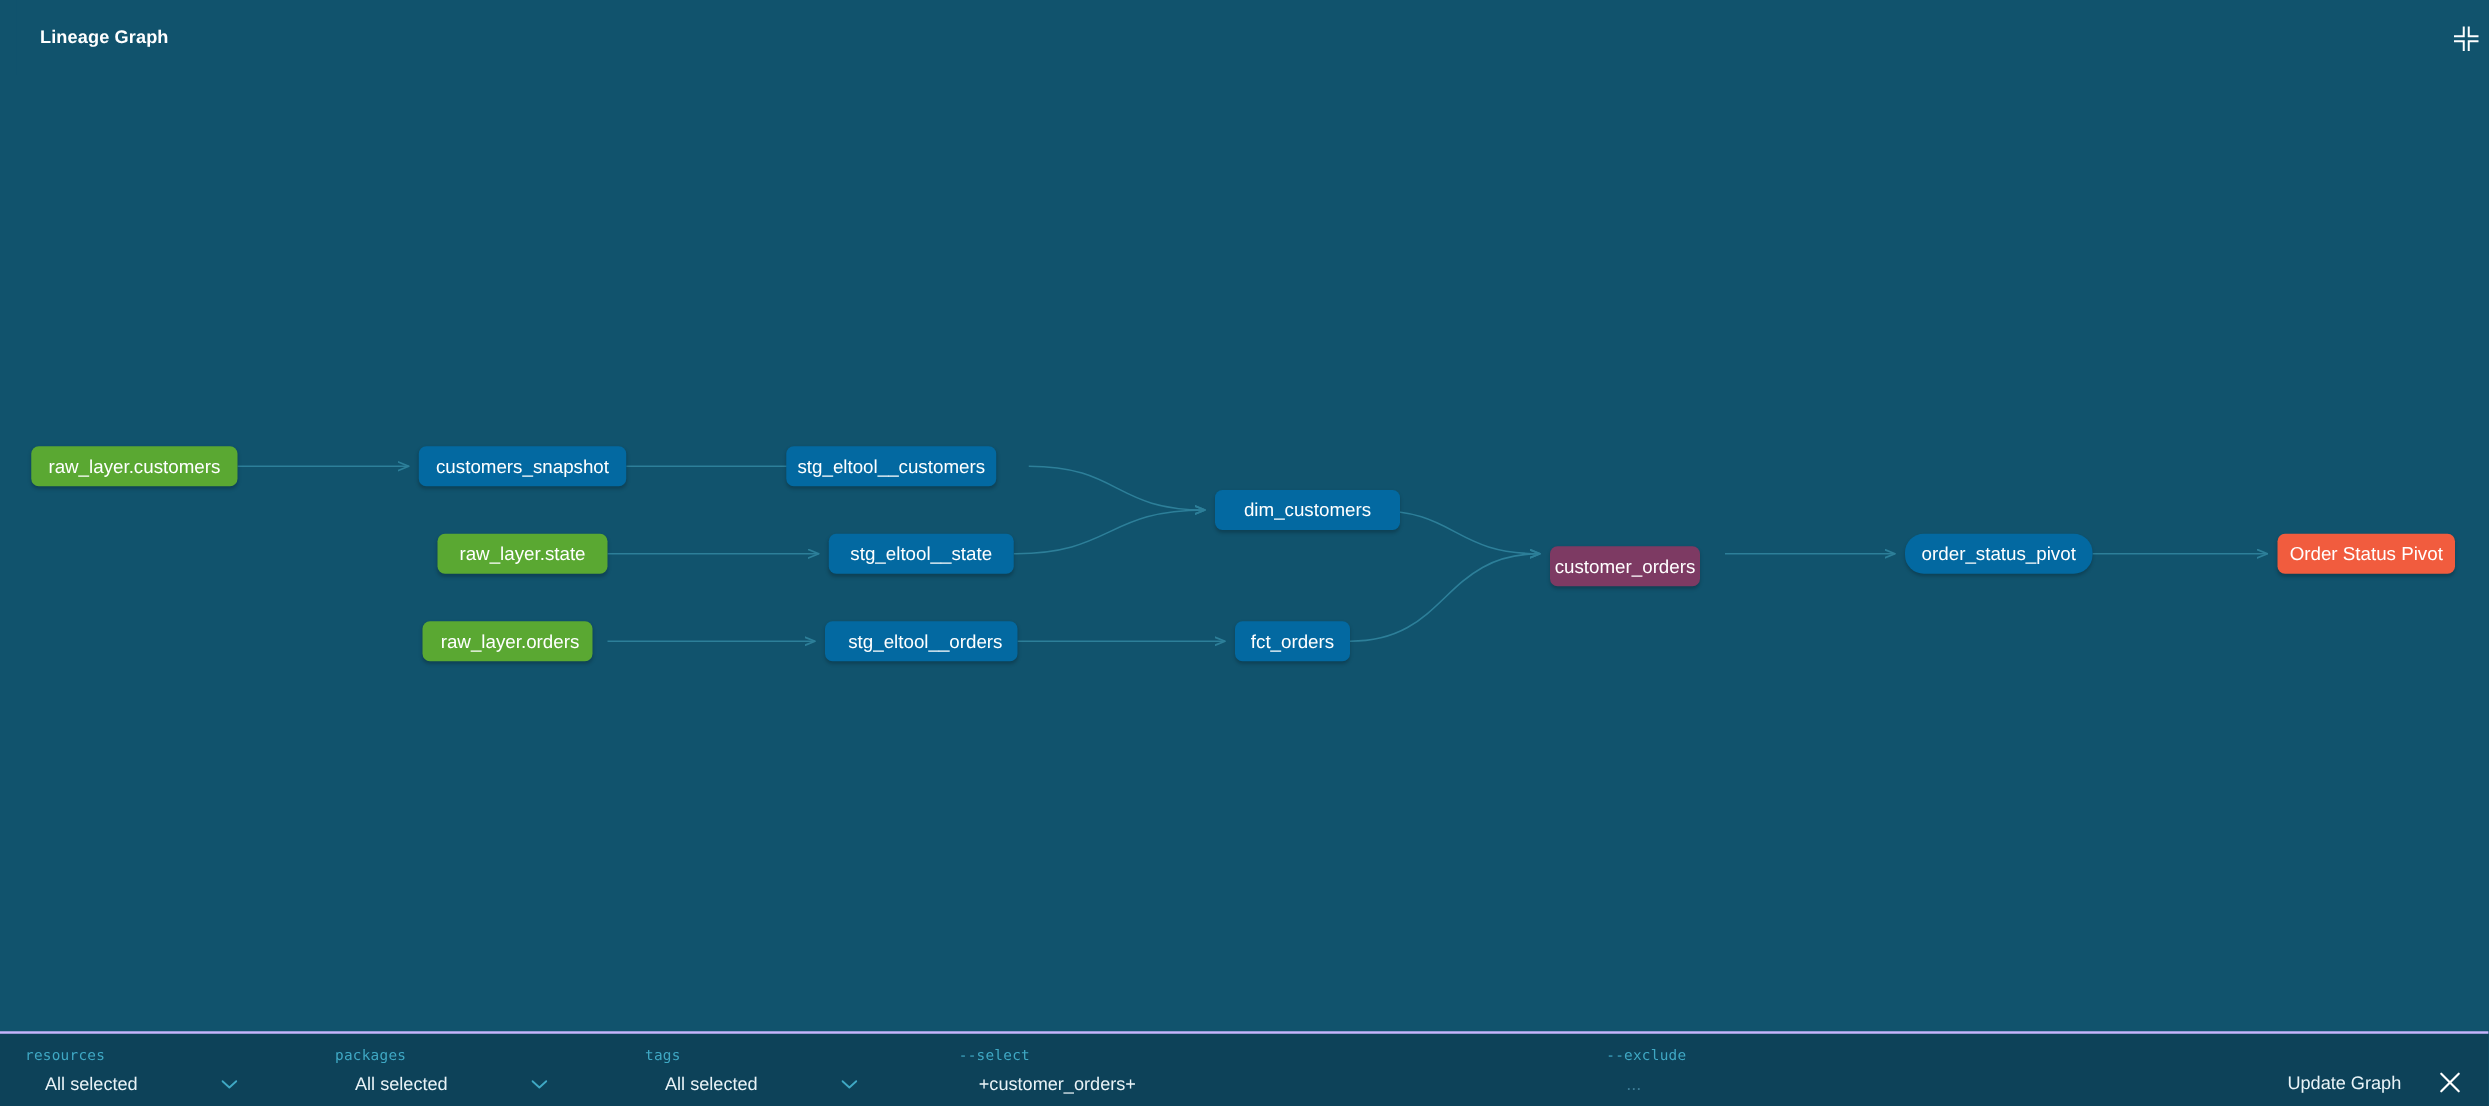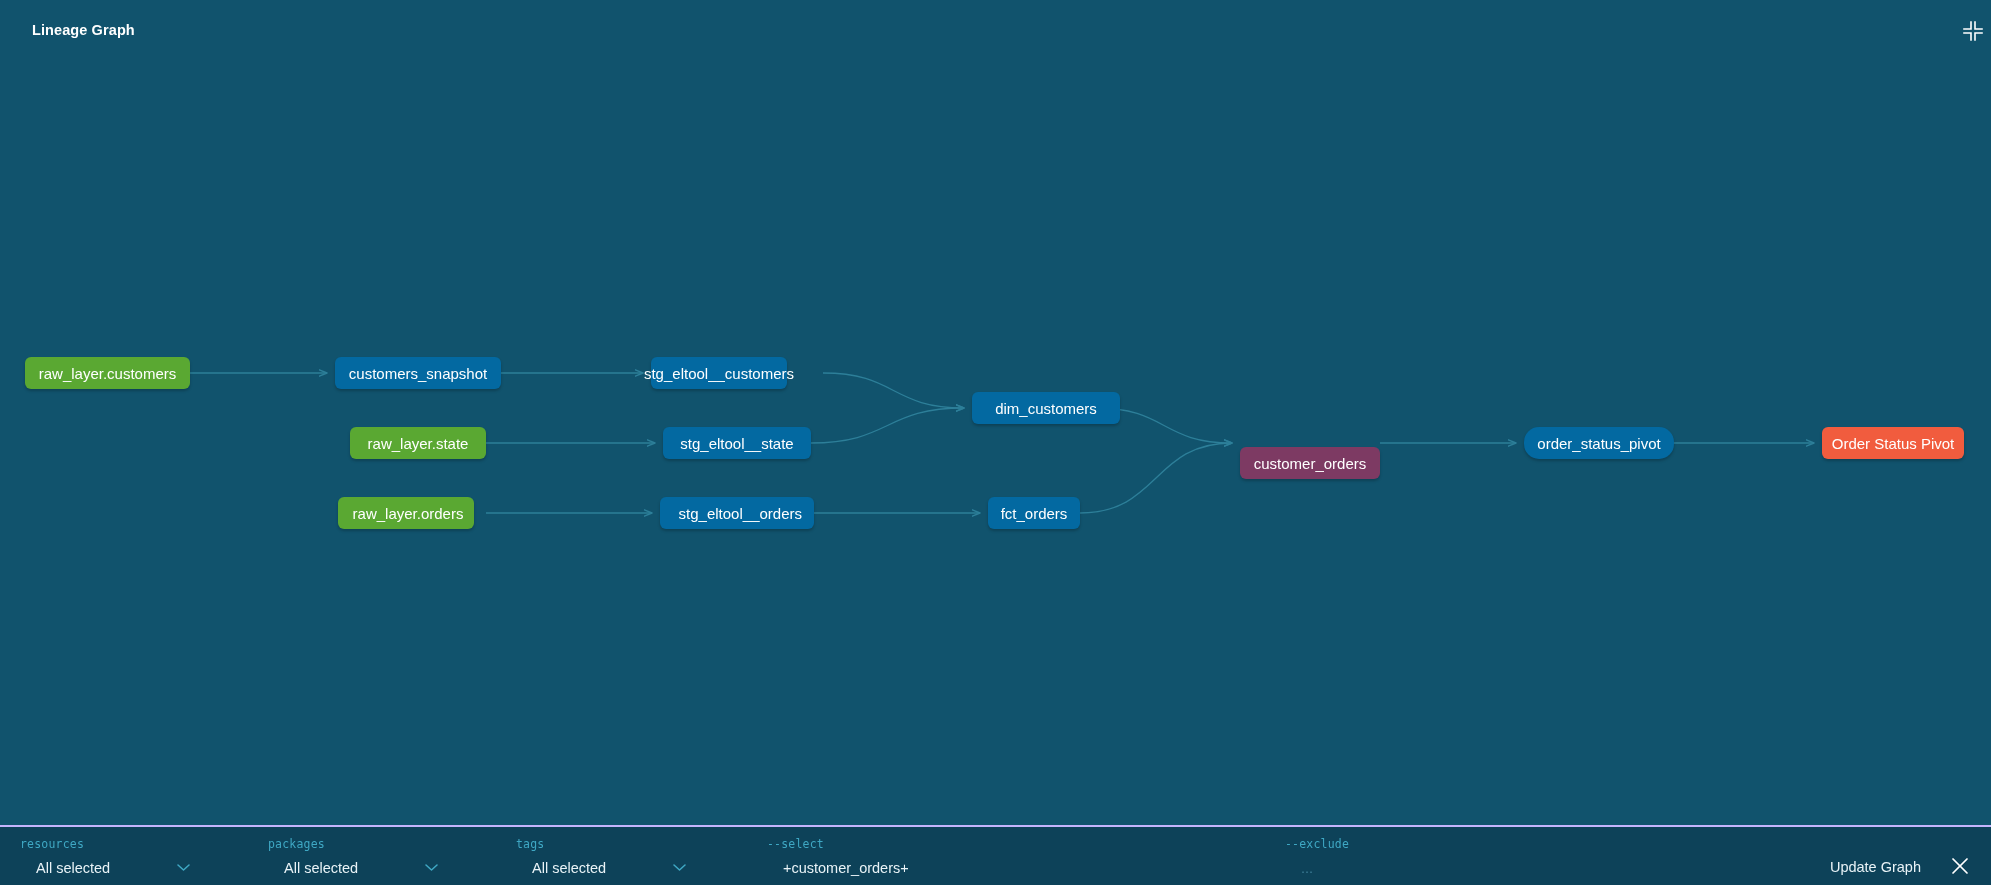--- a/index.html
+++ b/index.html
@@ -201,36 +201,36 @@
         </div>
         <div class="node node-source" style="left: 350px; top: 367px; width: 136px;">
           <span>raw_layer.state</span>
         </div>
         <div class="node node-source" style="left: 338px; top: 437px; width: 136px; padding-left: 16px;">
           <span>raw_layer.orders</span>
         </div>
         <div class="node node-model" style="left: 335px; top: 297px; width: 166px;">
           <span>customers_snapshot</span>
         </div>
-        <div class="node node-model" style="left: 651px; top: 297px; width: 136px;">
+        <div class="node node-model" style="left: 629px; top: 297px; width: 168px;">
           <span>stg_eltool__customers</span>
         </div>
         <div class="node node-model" style="left: 663px; top: 367px; width: 148px;">
           <span>stg_eltool__state</span>
         </div>
         <div class="node node-model" style="left: 660px; top: 437px; width: 154px; justify-content: flex-end;">
           <span>stg_eltool__orders</span>
         </div>
         <div class="node node-model" style="left: 972px; top: 332px; width: 148px;">
           <span>dim_customers</span>
         </div>
         <div class="node node-model" style="left: 988px; top: 437px; width: 92px;">
           <span>fct_orders</span>
         </div>
-        <div class="node node-focus" style="left: 1240px; top: 387px; width: 140px;">
+        <div class="node node-focus" style="left: 1240px; top: 377px; width: 120px;">
           <span>customer_orders</span>
         </div>
         <div class="node node-model" style="left: 1524px; top: 367px; width: 150px; border-radius: 15px;">
           <span>order_status_pivot</span>
         </div>
         <div class="node node-exposure" style="left: 1822px; top: 367px; width: 142px;">
           <span>Order Status Pivot</span>
         </div>
       </div>
   </div>

